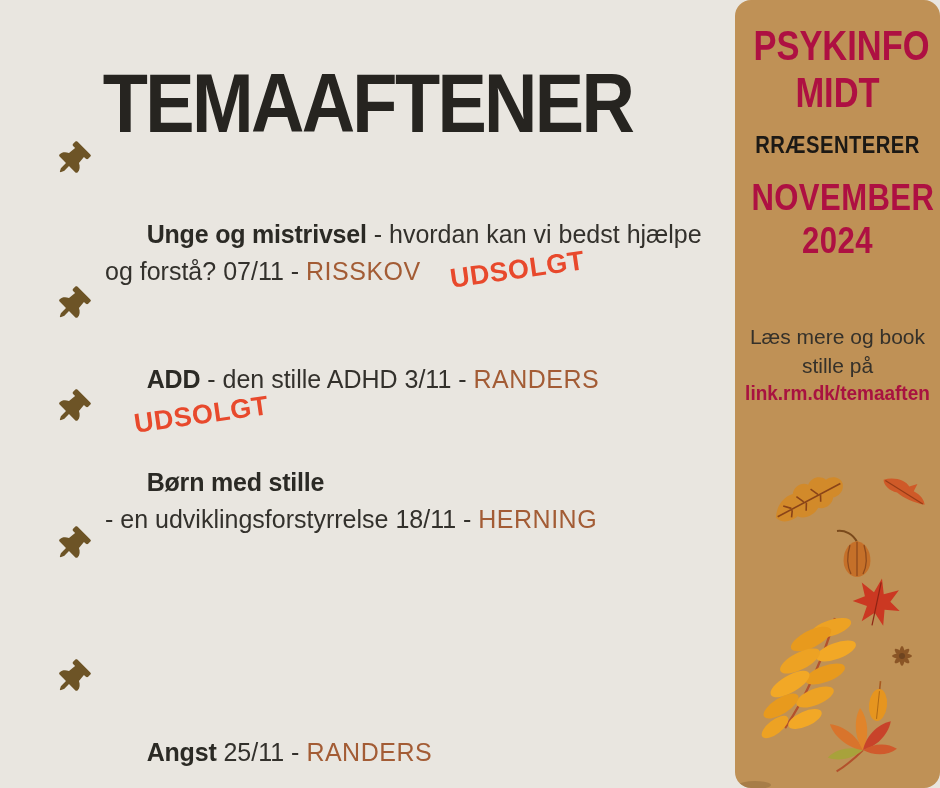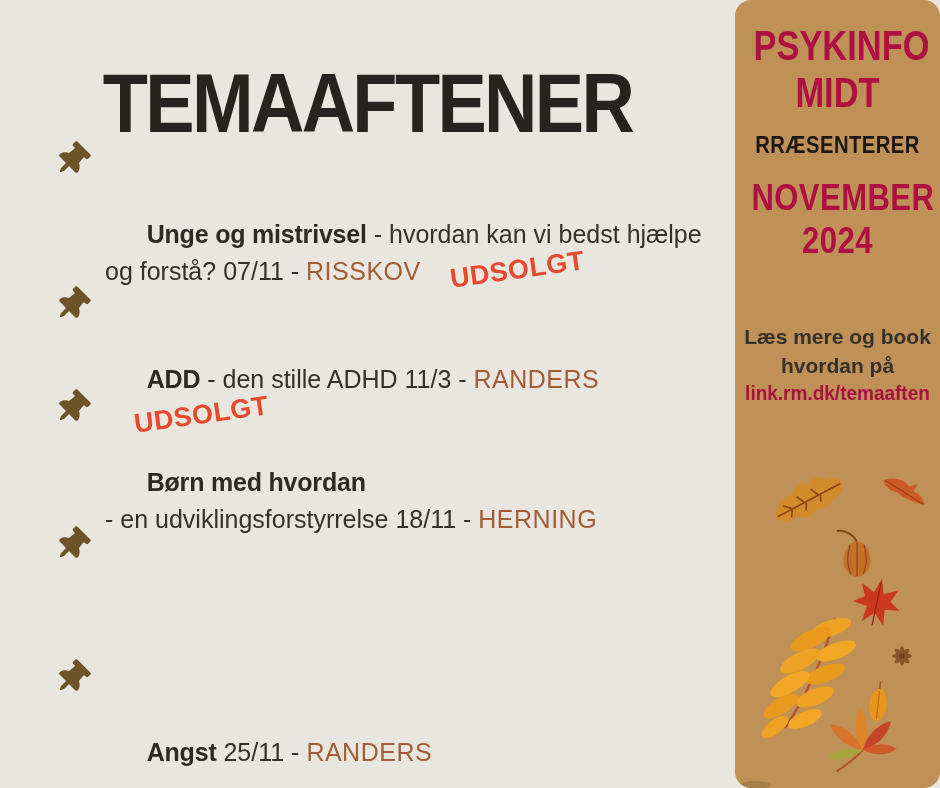--- a/index.html
+++ b/index.html
@@ -40,21 +40,21 @@
     color:#e8492c;
     transform:rotate(-8deg) translate(14px,10px);
     transform-origin:left center;
     margin-left:14px;
     white-space:nowrap;
   }
   .event .soldout:empty { display:none; }
 
   
   .sidebar { position:relative; width:205px; height:788px; background:#bf9156; overflow:hidden;border-radius:16px; }
-  .sb-text { position:absolute; left:0; width:205px; text-align:center;font-weight:bold; }
+  .sb-text { position:absolute; left:0; width:205px; text-align:center; }
 
   .brand {
     top:22px;
     font-size:42px; font-weight:bold; line-height:47px;
     color:#ae1042;
     transform:scaleX(0.82); transform-origin:50% 0;
     white-space:nowrap;
   }
   .presents {
     top:130px;
@@ -97,28 +97,28 @@
           <path fill="#6d5426" d="M298 214L286 96h42c13 0 24-11 24-24V24c0-13-11-24-24-24H56C43 0 32 11 32 24v48c0 13 11 24 24 24h42L86 214C37 237 0 277 0 328c0 13 11 24 24 24h136v104c0 1 0 2 1 4l24 48c3 6 11 6 14 0l24-48c1-2 1-3 1-4V352h136c13 0 24-11 24-24 0-51-38-91-86-114z"></path>
         </svg>
       <span><b>Unge og mistrivsel</b><span> - hvordan kan vi bedst hjælpe
 og forstå? 07/11 - </span><span class="loc">RISSKOV</span><span class="soldout">UDSOLGT</span></span>
     </div>
 
     <div class="event" style="top:287px;">
       <svg class="pin" viewBox="0 0 384 512">
           <path fill="#6d5426" d="M298 214L286 96h42c13 0 24-11 24-24V24c0-13-11-24-24-24H56C43 0 32 11 32 24v48c0 13 11 24 24 24h42L86 214C37 237 0 277 0 328c0 13 11 24 24 24h136v104c0 1 0 2 1 4l24 48c3 6 11 6 14 0l24-48c1-2 1-3 1-4V352h136c13 0 24-11 24-24 0-51-38-91-86-114z"></path>
         </svg>
-      <span><b>ADD</b><span> - den stille ADHD 11/3 - </span><span class="loc">RANDERS</span><span class="soldout">UDSOLGT</span></span>
+      <span><b>ADD</b><span> - den stille ADHD 3/11 - </span><span class="loc">RANDERS</span><span class="soldout">UDSOLGT</span></span>
     </div>
 
     <div class="event" style="top:390px;">
       <svg class="pin" viewBox="0 0 384 512">
           <path fill="#6d5426" d="M298 214L286 96h42c13 0 24-11 24-24V24c0-13-11-24-24-24H56C43 0 32 11 32 24v48c0 13 11 24 24 24h42L86 214C37 237 0 277 0 328c0 13 11 24 24 24h136v104c0 1 0 2 1 4l24 48c3 6 11 6 14 0l24-48c1-2 1-3 1-4V352h136c13 0 24-11 24-24 0-51-38-91-86-114z"></path>
         </svg>
-      <span><b>Børn med hvordan</b><span>
+      <span><b>Børn med stille</b><span>
 - en udviklingsforstyrrelse 18/11 - </span><span class="loc">HERNING</span></span>
     </div>
 
     <div class="event" style="top:527px;">
       <svg class="pin" viewBox="0 0 384 512">
           <path fill="#6d5426" d="M298 214L286 96h42c13 0 24-11 24-24V24c0-13-11-24-24-24H56C43 0 32 11 32 24v48c0 13 11 24 24 24h42L86 214C37 237 0 277 0 328c0 13 11 24 24 24h136v104c0 1 0 2 1 4l24 48c3 6 11 6 14 0l24-48c1-2 1-3 1-4V352h136c13 0 24-11 24-24 0-51-38-91-86-114z"></path>
         </svg>
     </div>
 
     <div class="event" style="top:660px;">
@@ -134,21 +134,21 @@
       <div>PSYKINFO</div>
       <div>MIDT</div>
     </div>
     <div class="sb-text presents">RRÆSENTERER</div>
     <div class="sb-text month">
       <div>NOVEMBER</div>
       <div>2024</div>
     </div>
     <div class="sb-text booking">
       <div>Læs mere og book</div>
-      <div>hvordan på</div>
+      <div>stille på</div>
     </div>
     <div class="sb-text booking-link">link.rm.dk/temaaften</div>
 
     <svg class="leaves" viewBox="0 0 205 330">
 
       <g transform="translate(78,40) rotate(-28)">
         <path fill="#d28a2a" d="M-42,0 C-36,-10 -26,-15 -16,-13 C-12,-19 -2,-20 2,-14 C8,-19 17,-17 20,-10 C28,-11 34,-5 33,1 C31,8 24,11 18,9 C14,15 5,16 0,11 C-7,16 -18,15 -22,9 C-32,11 -40,7 -42,0 Z"></path>
         <path stroke="#8a4418" stroke-width="1.6" fill="none" d="M-40,0 L31,0 M-24,-1 L-30,-7 M-10,-1 L-14,-9 M6,-1 L2,-9 M-24,1 L-28,7 M-8,1 L-12,8 M8,1 L5,7"></path>
       </g>
 

